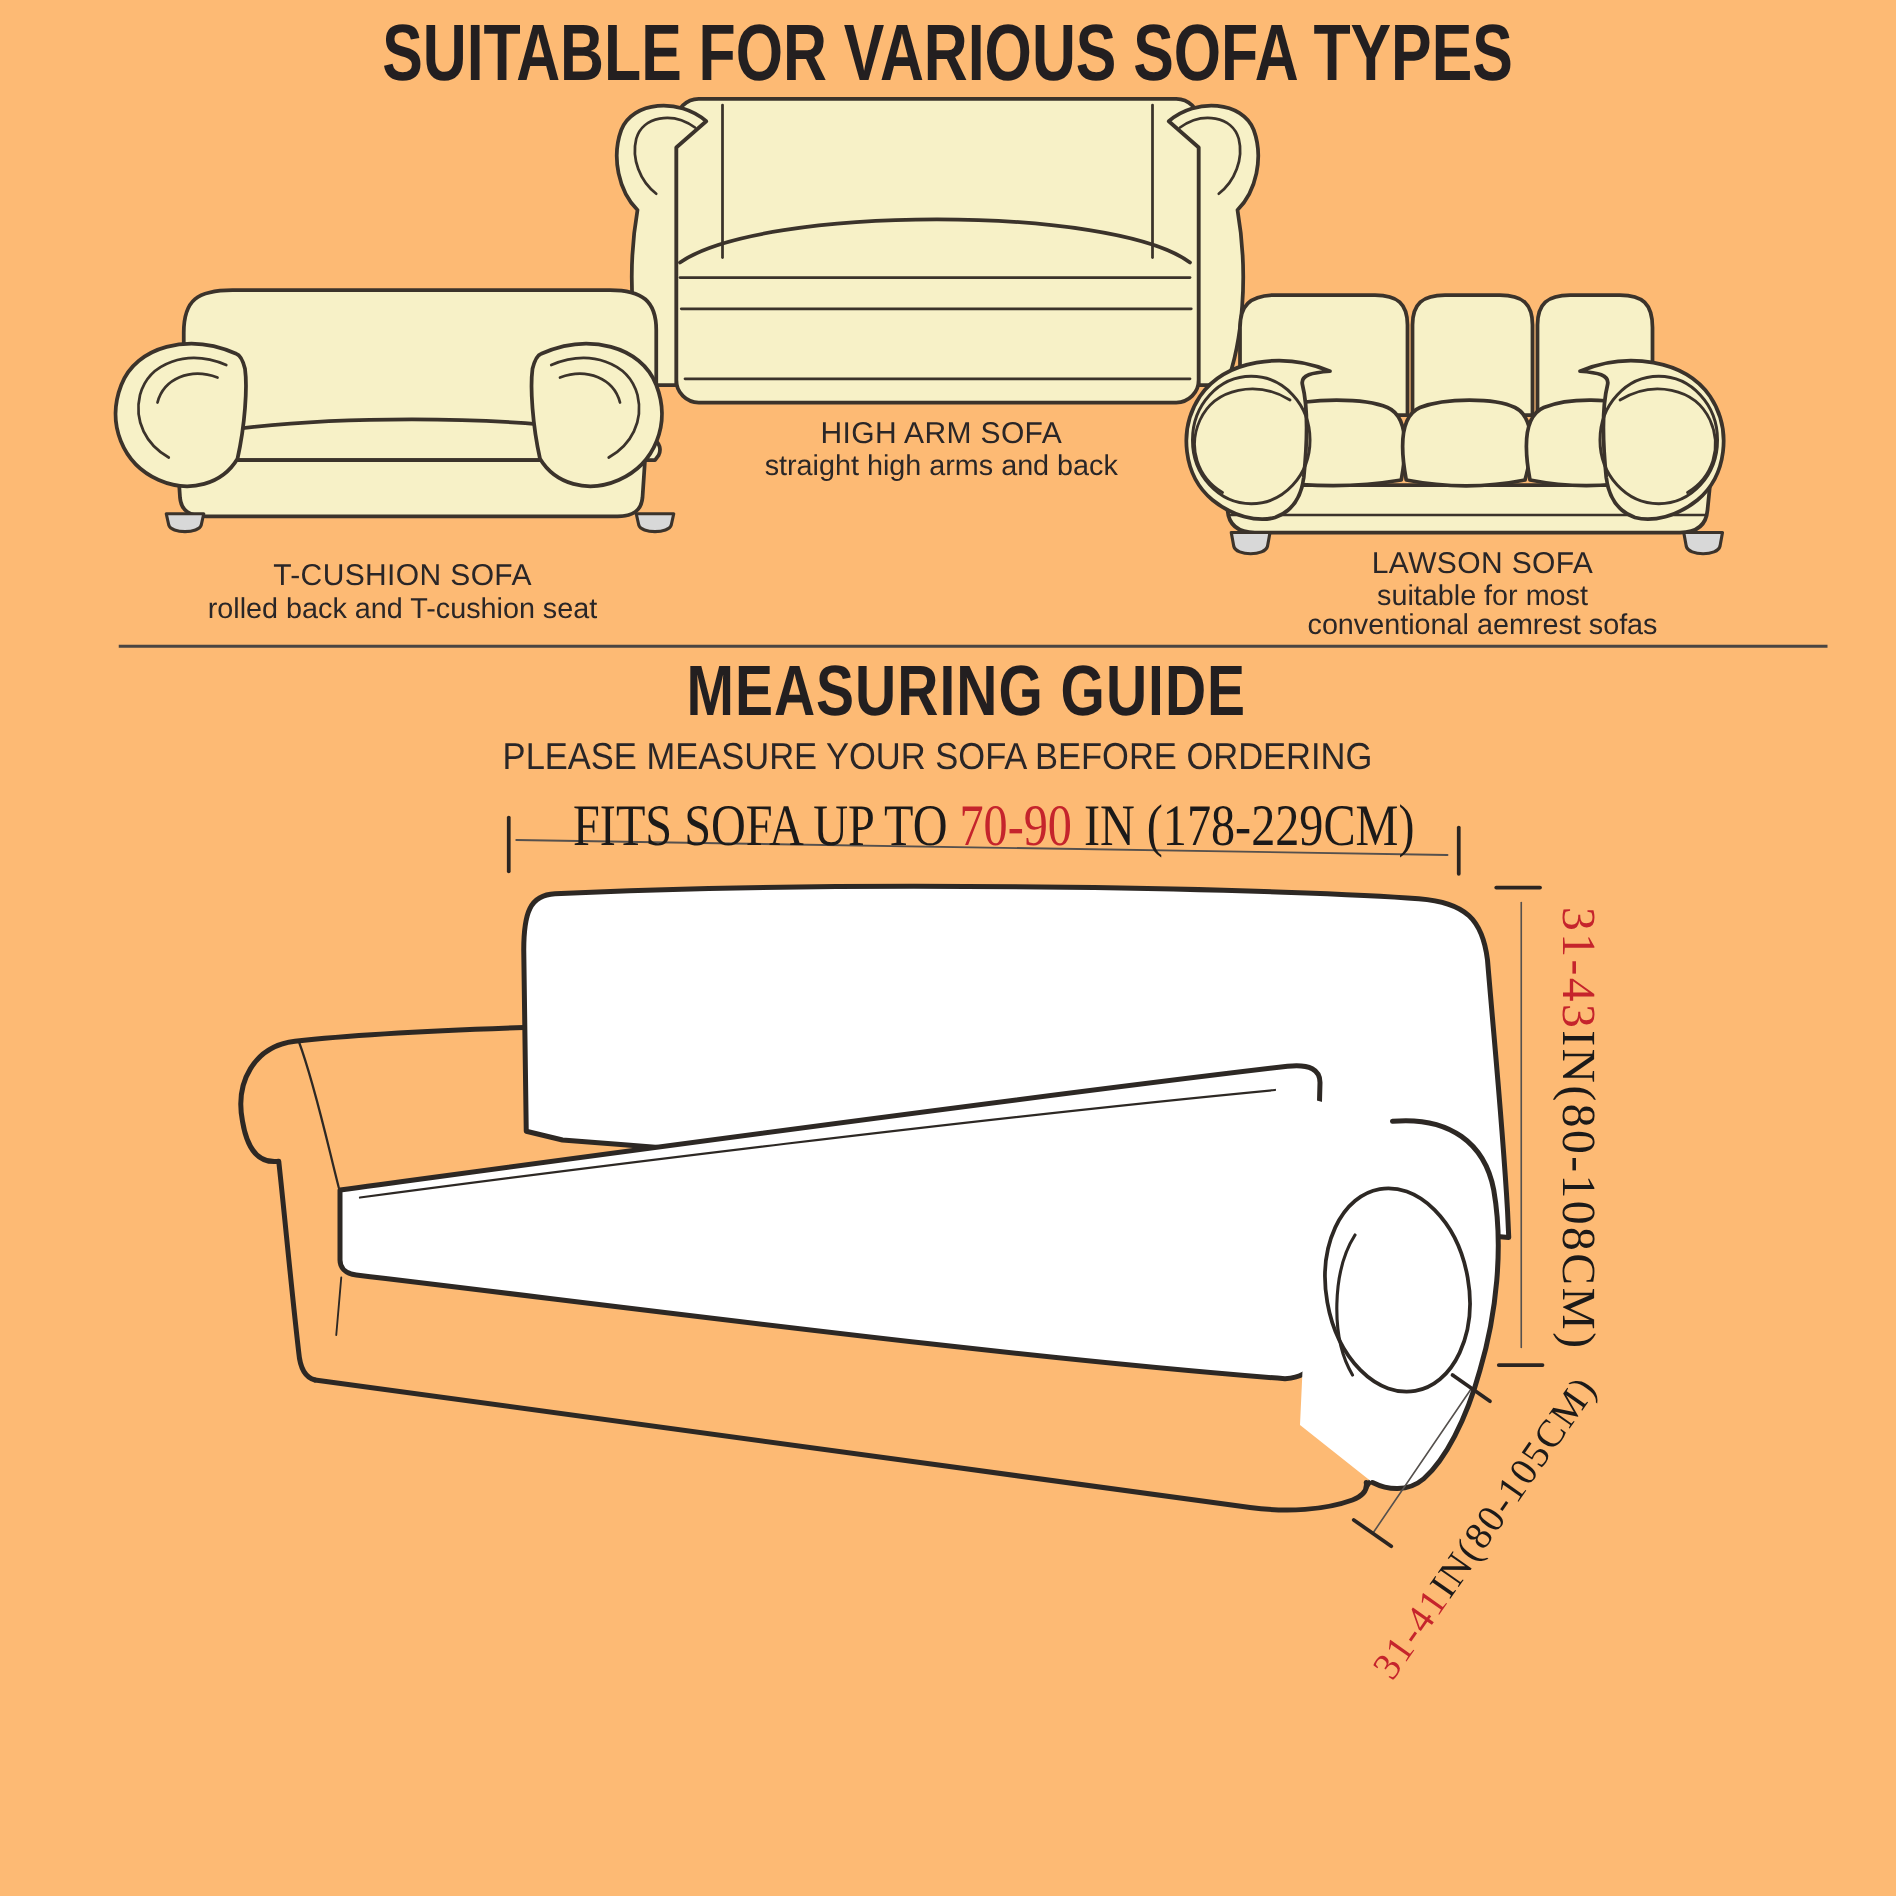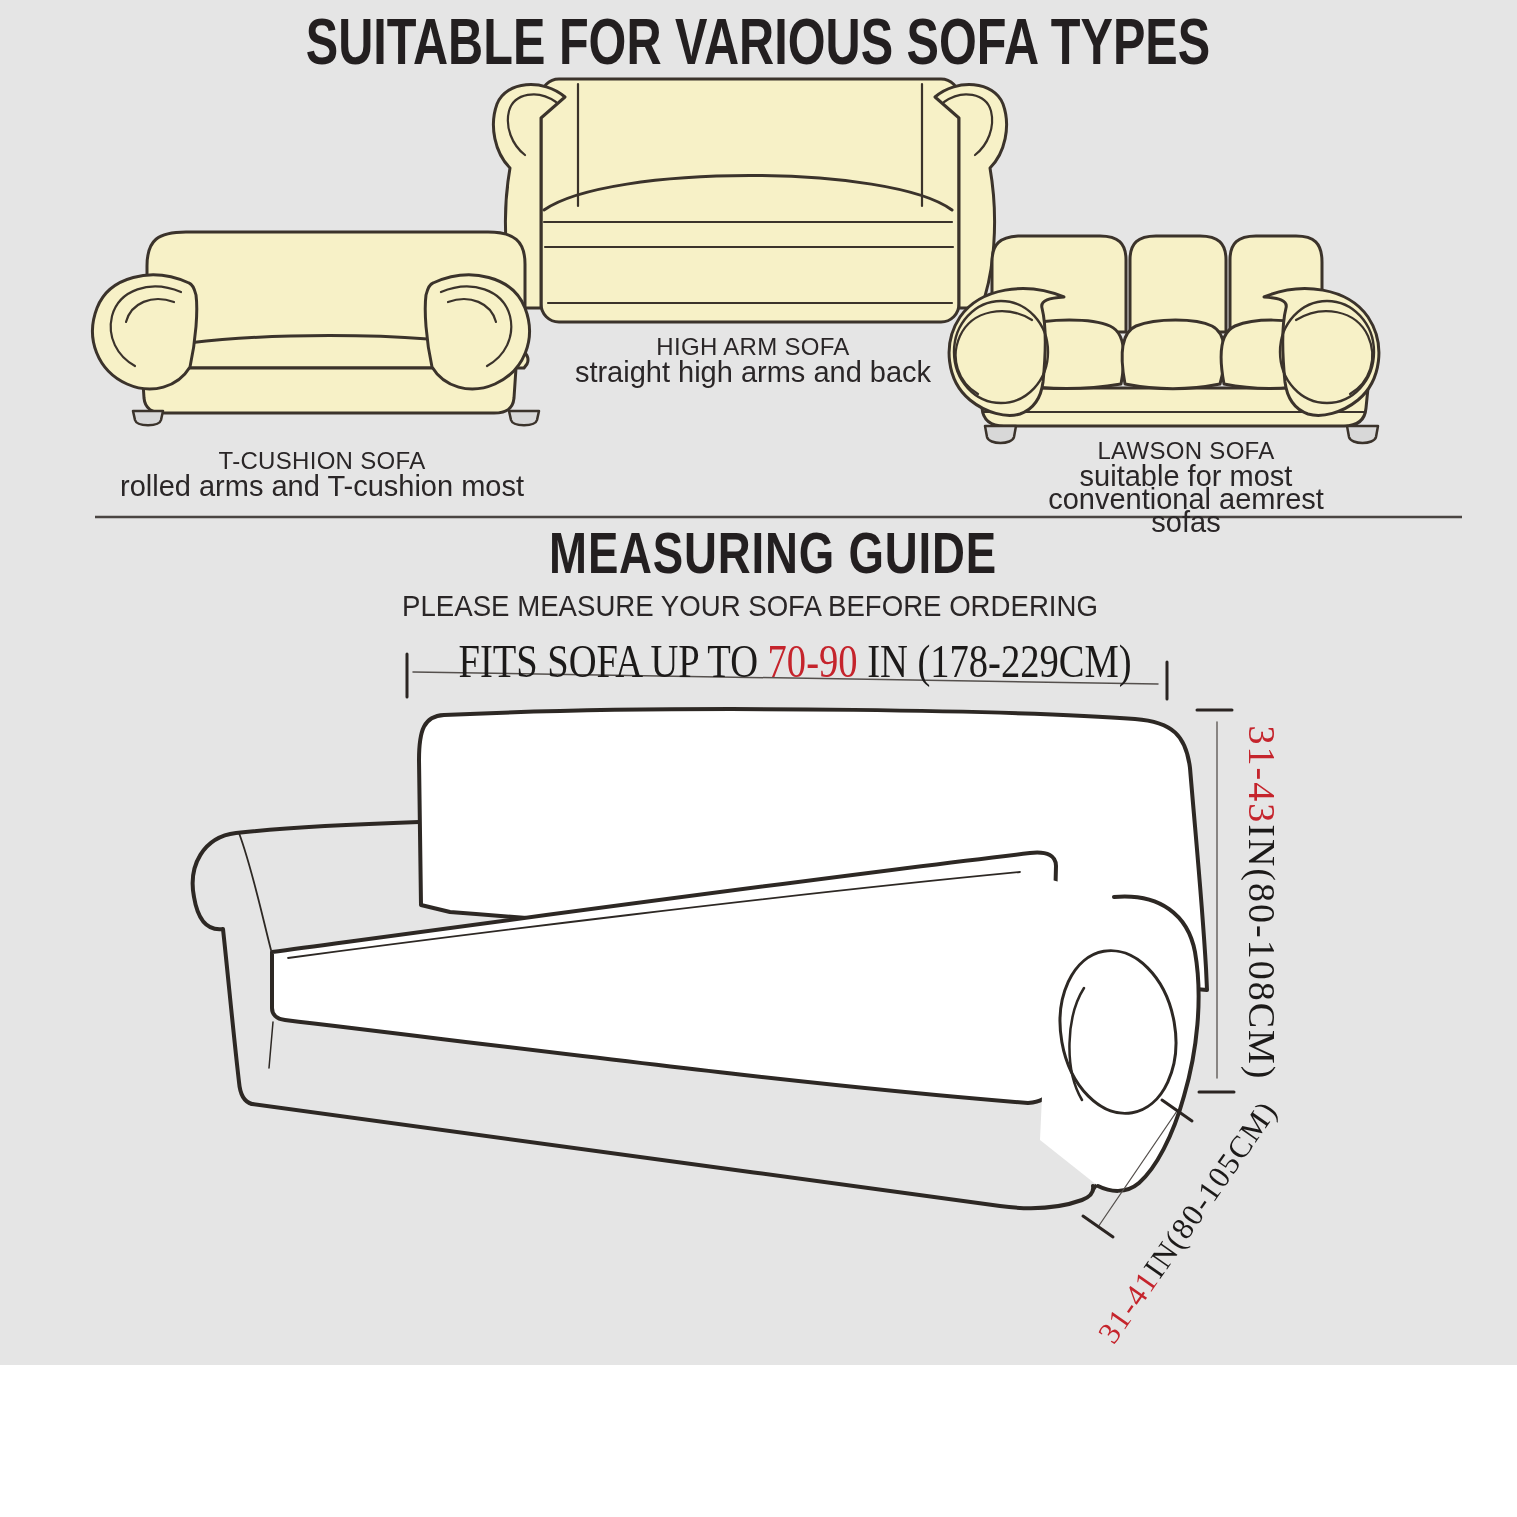--- a/index.html
+++ b/index.html
@@ -1,36 +1,36 @@
 <!DOCTYPE html>
 <html><head>
 <meta charset="utf-8">
 <style>
   html,body{margin:0;padding:0;background:#ffffff;}
   #canvas{
-    position:relative;width:1517px;height:1365px;background:#e5e5e5;overflow:hidden;
+    position:relative;width:1517px;height:1517px;background:#fdba74;overflow:hidden;
     font-family:"Liberation Sans",sans-serif;color:#231f20;
   }
   #scene{position:absolute;left:0;top:0;}
   .abs{position:absolute;white-space:nowrap;}
   .title{
     font-size:64px;font-weight:700;letter-spacing:0px;color:#231f20;
     transform:translate(-50%,-50%) scaleX(0.76);
   }
   .mg-title{
     font-size:57px;font-weight:700;letter-spacing:1px;color:#231f20;
     transform:translate(-50%,-50%) scaleX(0.80);
   }
   .mg-sub{
     font-size:30px;font-weight:400;letter-spacing:0px;color:#2a2627;
     transform:translate(-50%,-50%) scaleX(0.92);
   }
   .sofa-label{position:absolute;transform:translateX(-50%);text-align:center;color:#2a2627;}
   .sofa-label .nm{font-size:24px;letter-spacing:0.3px;line-height:25px;}
-  .sofa-label .ds{font-size:29px;line-height:23px;margin-top:2px;}
+  .sofa-label .ds{font-size:23px;line-height:23px;margin-top:2px;}
   .sofa-label .ds.wrap{white-space:normal;width:300px;margin-left:auto;margin-right:auto;}
   .fits{
     font-family:"Liberation Serif",serif;font-size:47px;color:#1c1a19;
     transform:translate(-50%,-50%) scaleX(0.82);
   }
   .dim-v{
     font-family:"Liberation Serif",serif;font-size:38px;letter-spacing:2px;color:#1c1a19;
     transform:translate(-50%,-50%) rotate(90deg);
   }
   .dim-d{
@@ -134,21 +134,21 @@
 
   <div class="abs title" style="left:758px;top:42px;">SUITABLE FOR VARIOUS SOFA TYPES</div>
 
   <div class="sofa-label" style="left:753px;top:334px;">
     <div class="nm">HIGH ARM SOFA</div>
     <div class="ds">straight high arms and back</div>
   </div>
 
   <div class="sofa-label" style="left:322px;top:436px;margin-top:12px;">
     <div class="nm">T-CUSHION SOFA</div>
-    <div class="ds">rolled arms and T-cushion most</div>
+    <div class="ds">rolled back and T-cushion seat</div>
   </div>
 
   <div class="sofa-label" style="left:1186px;top:438px;">
     <div class="nm">LAWSON SOFA</div>
     <div class="ds wrap">suitable for most conventional aemrest sofas</div>
   </div>
 
   <div class="abs mg-title" style="left:773px;top:553px;">MEASURING GUIDE</div>
 
   <div class="abs mg-sub" style="left:750px;top:606px;">PLEASE MEASURE YOUR SOFA BEFORE ORDERING</div>

